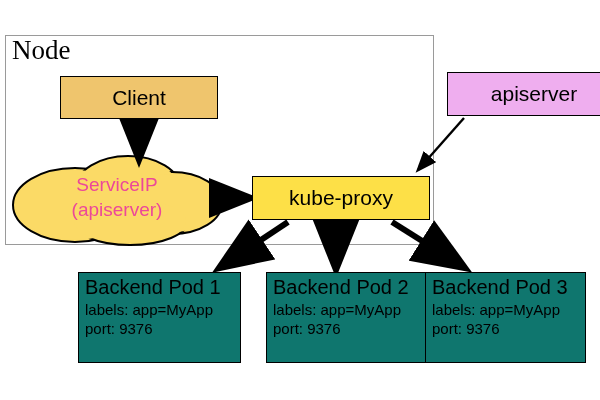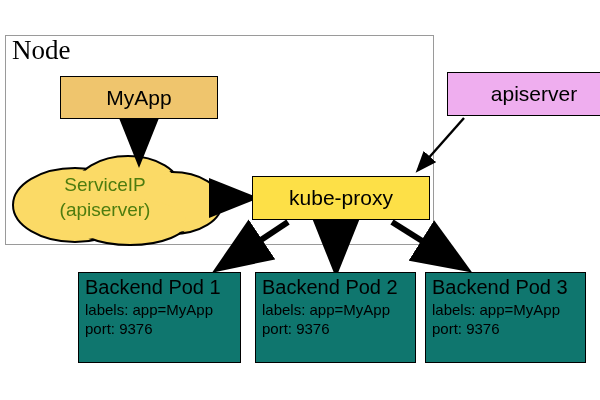--- a/index.html
+++ b/index.html
@@ -81,41 +81,41 @@
     box-sizing: border-box;
     border: 1.5px solid #000000;
     background: #0f766e;
     top: 272px;
     height: 91px;
     padding: 2px 6px 0 6px;
     color: #000000;
     overflow: hidden;
   }
   .pod-1 { left: 78px;  width: 163px; }
-  .pod-2 { left: 255px; width: 161px; }
+  .pod-2 { left: 266px; width: 161px; }
   .pod-3 { left: 425px; width: 161px; }
   .pod-title {
     font-size: 20px;
     line-height: 25px;
     white-space: nowrap;
   }
   .pod-line {
     font-size: 15px;
     line-height: 19px;
     white-space: nowrap;
   }
   .cloud-text {
     position: absolute;
-    left: 30px;
+    left: 42px;
     top: 172px;
     width: 150px;
     text-align: center;
     font-size: 19px;
     line-height: 25px;
-    color: #4d7c0f;
+    color: #ec4899;
     white-space: nowrap;
   }
 </style>
 </head>
 <body>
 
 <div id="canvas">
 
   <div class="node-frame"></div>
   <div class="node-label">Node</div>
@@ -155,21 +155,21 @@
     <line x1="464" y1="118" x2="418" y2="170" stroke="#000000" stroke-width="2.4" marker-end="url(#ahb)"></line>
 
     <line x1="288" y1="222" x2="222" y2="266" stroke="#000000" stroke-width="6" marker-end="url(#ah)"></line>
 
     <line x1="336" y1="222" x2="336" y2="266" stroke="#000000" stroke-width="6" marker-end="url(#ah)"></line>
 
     <line x1="392" y1="222" x2="462" y2="266" stroke="#000000" stroke-width="6" marker-end="url(#ah)"></line>
   </svg>
 
   <div class="box client-box">
-    <span>MyApp</span>
+    <span>Client</span>
   </div>
 
   <div class="box proxy-box">
     <span>kube-proxy</span>
   </div>
 
   <div class="box apiserver-box">
     <span>apiserver</span>
   </div>
 

